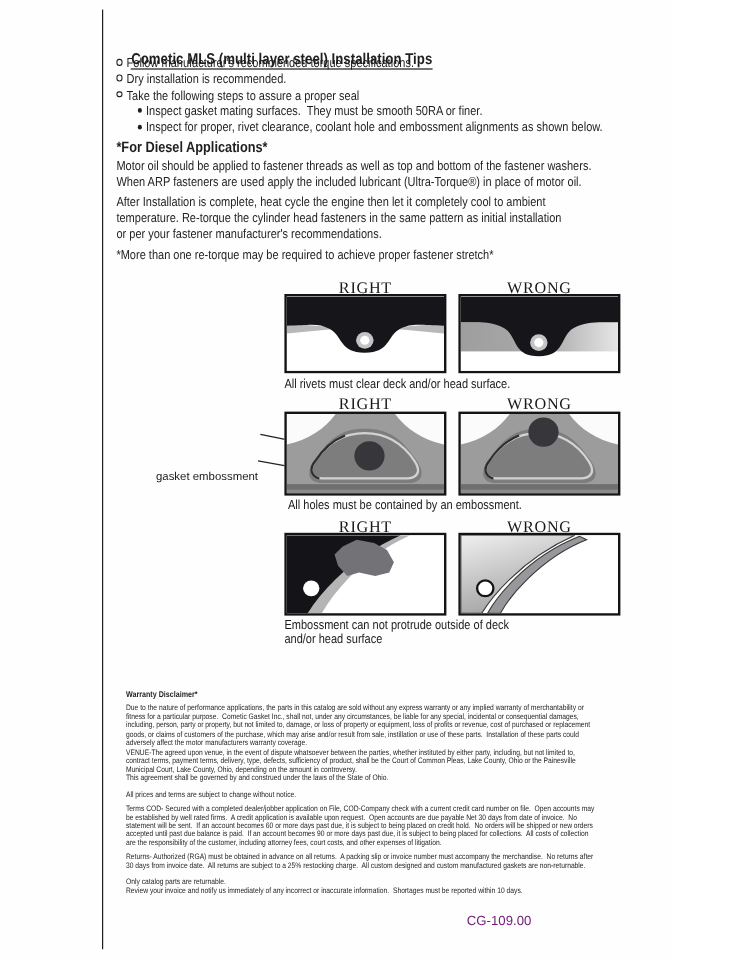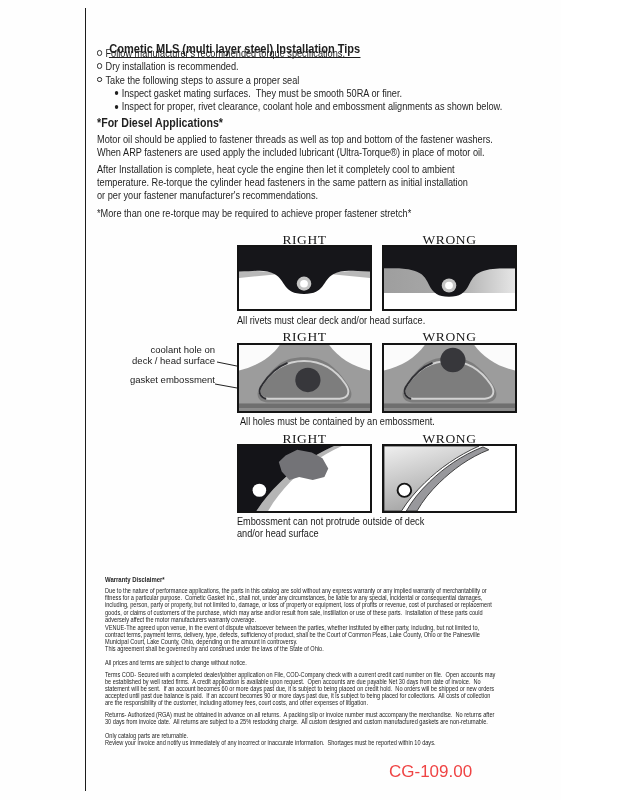--- a/index.html
+++ b/index.html
@@ -31,21 +31,21 @@
   .dlabel { width:135px; text-align:center; font-size:13.5px; letter-spacing:0.6px; color:#181818;font-family:Liberation Serif, serif; }
   .panel { width:135px; border:2.5px solid #141414; box-sizing:border-box; background:#fff; }
   .panel svg { display:block; width:100%; height:100%; }
   .caption { font-size:10.8px; line-height:11.8px; color:#1a1a1a; }
 
   .ann { left:105px; width:110px; text-align:right; font-size:9.5px; line-height:10.8px; color:#1a1a1a; }
 
   .warr-h { left:105px; top:576px; font-size:7px; font-weight:bold; white-space:pre; }
   .warr { left:105px; font-size:6.6px; line-height:7.2px; color:#242424; }
 
-  .footer-code { left:389px; top:762px; font-size:17px; color:#ef4444; white-space:pre; }
+  .footer-code { left:389px; top:762px; font-size:11px; color:#701a75; white-space:pre; }
 </style>
 </head>
 <body>
 
 <div class="page">
 
   <div class="abs edge-rule"></div>
 
   <div class="abs title condensed">
     <span class="ul">Cometic MLS (multi layer steel) Installation Tips</span>
@@ -97,25 +97,21 @@
       <rect x="0" y="49" width="135" height="17" fill="#ffffff"></rect>
       <path d="M0,0 H135 V23 C117,23 108,22 97,28 C85,35 90,53 67,53 C44,53 49,35 37,28 C26,22 18,23 0,23 Z" fill="#16161a"></path>
       <circle cx="67" cy="41" r="7.5" fill="#c4c4c4"></circle>
       <circle cx="67" cy="41" r="4" fill="#ffffff"></circle>
     </svg>
   </div>
   <div class="abs caption condensed" style="left:237px; top:315px;">All rivets must clear deck and/or head surface.</div>
 
   <div class="abs dlabel" style="left:237px; top:329px;">RIGHT</div>
   <div class="abs dlabel" style="left:382px; top:329px;">WRONG</div>
-  <div class="abs ann" style="top:345px;">
-      <div class="line">coolant hole on</div>
-      <div class="line">deck / head surface</div>
-    </div>
-  <div class="abs ann" style="top:375px;"><span>gasket embossment</span></div>
+  <div class="abs ann" style="top:393px;"><span>gasket embossment</span></div>
   <svg class="abs" style="left:105px; top:340px;" width="200" height="62">
     <line x1="112" y1="22" x2="191" y2="38" stroke="#222222" stroke-width="1"></line>
     <line x1="110" y1="44" x2="154" y2="52" stroke="#222222" stroke-width="1"></line>
   </svg>
   <div class="abs panel" style="left:237px; top:343px; height:70px;">
     <svg viewBox="0 0 135 70" preserveAspectRatio="none">
       <rect width="135" height="70" fill="#9c9c9c"></rect>
       <path d="M0,0 H42 C33,13 18,23 0,27 Z" fill="#fbfbfb"></path>
       <path d="M135,0 H93 C102,13 117,23 135,27 Z" fill="#fbfbfb"></path>
       <path d="M67,13 C88,13 99,22 112,42 C119,53 116,60 106,61 L29,61 C19,60 16,53 23,42 C36,22 46,13 67,13 Z" fill="#7d7d7d"></path>

